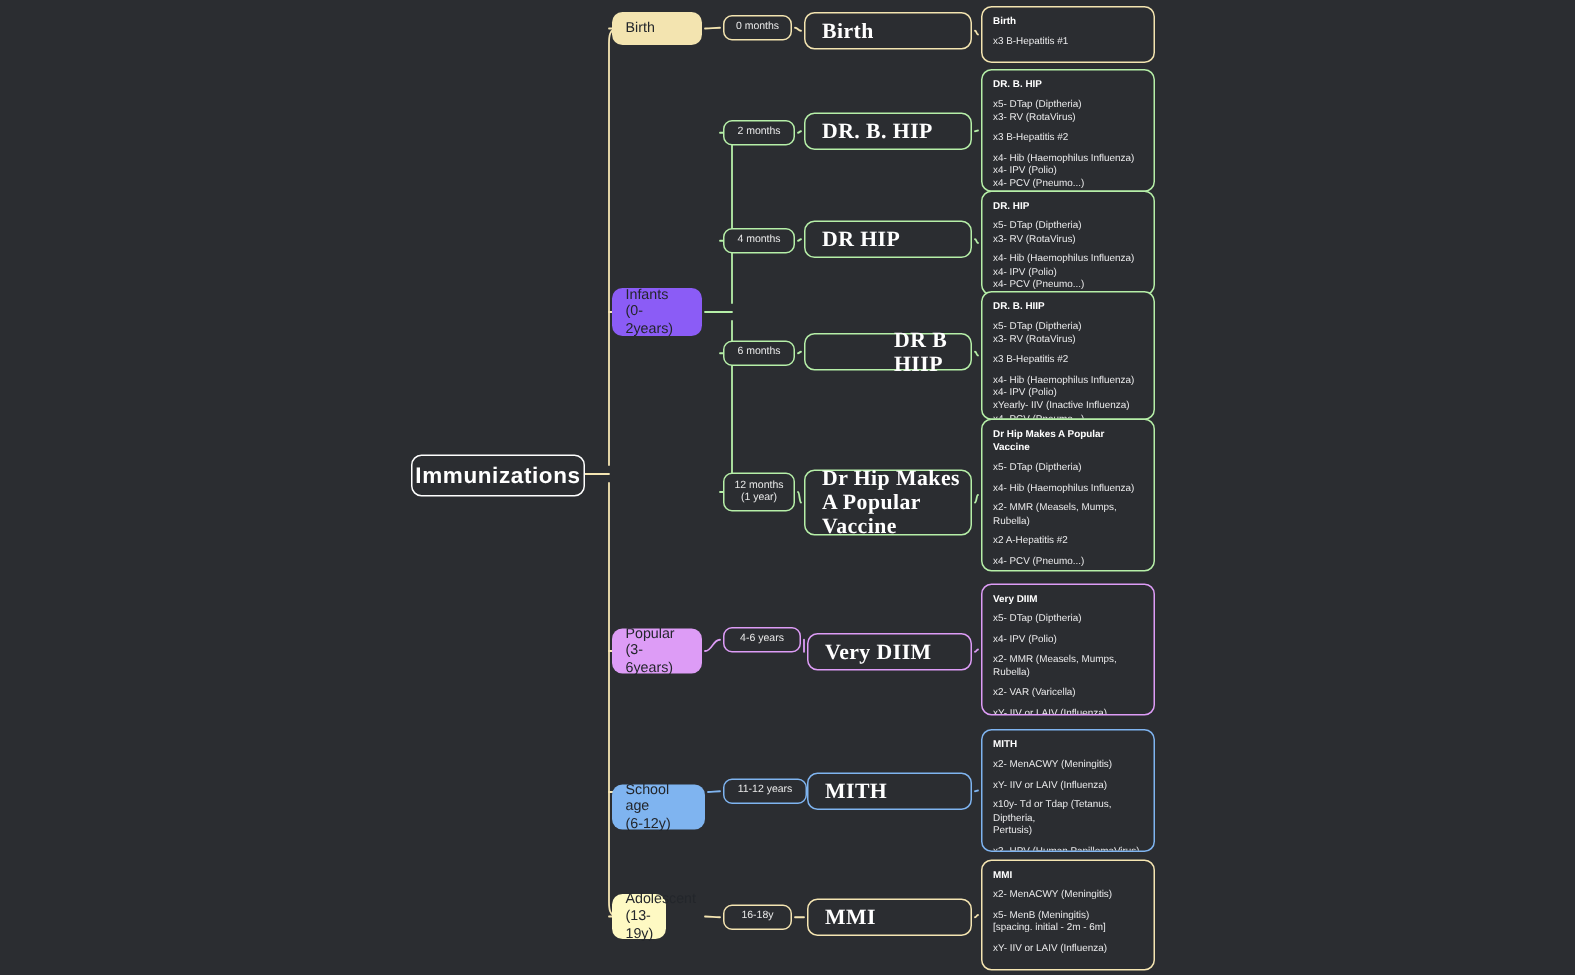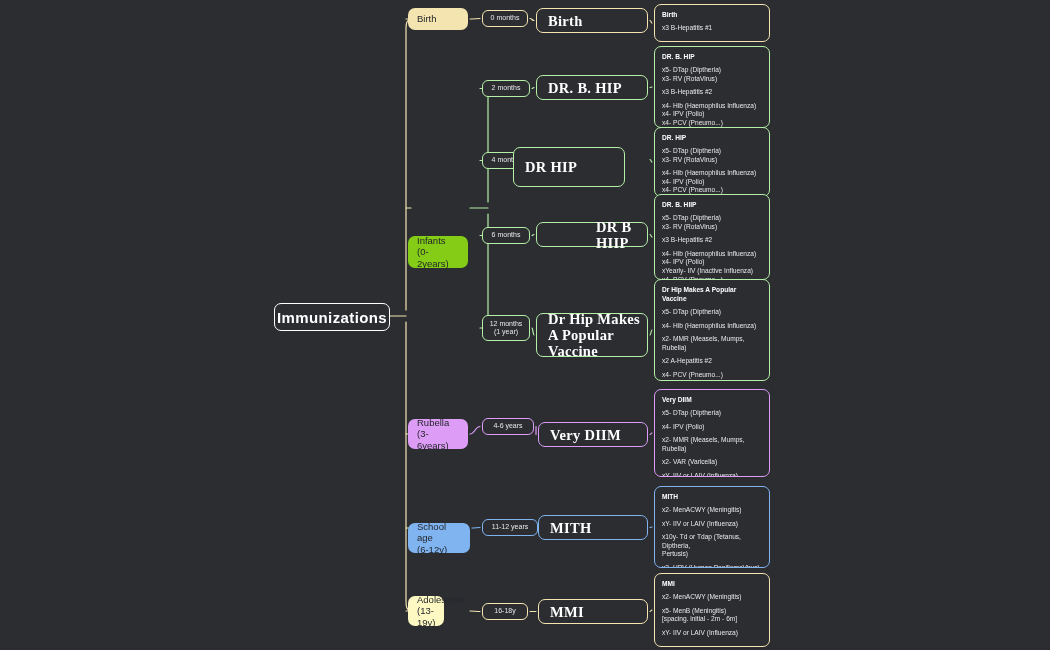--- a/index.html
+++ b/index.html
@@ -146,21 +146,21 @@
       <div class="age" style="left: 482px; top: 10px; width: 46px; height: 17px; border: 1px solid rgb(243, 228, 176);">
         <span>0 months</span>
       </div>
       <div class="mnem" style="left: 536px; top: 8px; width: 112px; height: 25px; border: 1.4px solid rgb(243, 228, 176);">
         <span style="white-space: pre-line;">Birth</span>
       </div>
       <div class="detail" style="left: 654px; top: 4px; width: 116px; height: 38px; border: 1.2px solid rgb(243, 228, 176);">
         <div class="hd">Birth</div>
         <div class="itm">x3 B-Hepatitis #1</div>
       </div>
-      <div class="cat" style="left: 408px; top: 192px; width: 60px; height: 32px; background: #84cc16; margin-top: 44px;">
+      <div class="cat" style="left: 408px; top: 192px; width: 60px; height: 32px; background: #8b5cf6;">
         <span>Infants</span>
         <span class="l2">(0-2years)</span>
       </div>
       <div class="age" style="left: 482px; top: 80px; width: 48px; height: 17px; border: 1px solid rgb(182, 239, 168);">
         <span>2 months</span>
       </div>
       <div class="mnem" style="left: 536px; top: 75px; width: 112px; height: 25px; border: 1.4px solid rgb(182, 239, 168);">
         <span style="white-space: pre-line;">DR. B. HIP</span>
       </div>
       <div class="detail" style="left: 654px; top: 46px; width: 116px; height: 82px; border: 1.2px solid rgb(182, 239, 168);">
@@ -168,21 +168,21 @@
         <div class="itm">x5- DTap (Diptheria)
 x3- RV (RotaVirus)</div>
         <div class="itm">x3 B-Hepatitis #2</div>
         <div class="itm">x4- Hib (Haemophilus Influenza)
 x4- IPV (Polio)
 x4- PCV (Pneumo...)</div>
       </div>
       <div class="age" style="left: 482px; top: 152px; width: 48px; height: 17px; border: 1px solid rgb(182, 239, 168);">
         <span>4 months</span>
       </div>
-      <div class="mnem" style="left: 513px; top: 147px; width: 112px; height: 40px; border: 1.4px solid rgb(182, 239, 168); text-align: center;">
+      <div class="mnem" style="left: 536px; top: 147px; width: 112px; height: 25px; border: 1.4px solid rgb(182, 239, 168); text-align: center;">
         <span style="white-space: pre-line;">DR HIP</span>
       </div>
       <div class="detail" style="left: 654px; top: 127px; width: 116px; height: 70px; border: 1.2px solid rgb(182, 239, 168);">
         <div class="hd">DR. HIP</div>
         <div class="itm">x5- DTap (Diptheria)
 x3- RV (RotaVirus)</div>
         <div class="itm">x4- Hib (Haemophilus Influenza)
 x4- IPV (Polio)
 x4- PCV (Pneumo...)</div>
       </div>
@@ -212,21 +212,21 @@
       </div>
       <div class="detail" style="left: 654px; top: 279px; width: 116px; height: 102px; border: 1.2px solid rgb(182, 239, 168);">
         <div class="hd">Dr Hip Makes A Popular Vaccine</div>
         <div class="itm">x5- DTap (Diptheria)</div>
         <div class="itm">x4- Hib (Haemophilus Influenza)</div>
         <div class="itm">x2- MMR (Measels, Mumps, Rubella)</div>
         <div class="itm">x2 A-Hepatitis #2</div>
         <div class="itm">x4- PCV (Pneumo...)</div>
       </div>
       <div class="cat" style="left: 408px; top: 419px; width: 60px; height: 30px; background: rgb(221, 156, 246);">
-        <span>Rubella</span>
+        <span>Popular</span>
         <span class="l2">(3-6years)</span>
       </div>
       <div class="age" style="left: 482px; top: 418px; width: 52px; height: 17px; border: 1px solid rgb(221, 156, 246);">
         <span>4-6 years</span>
       </div>
       <div class="mnem" style="left: 538px; top: 422px; width: 110px; height: 25px; border: 1.4px solid rgb(221, 156, 246);">
         <span style="white-space: pre-line;">Very DIIM</span>
       </div>
       <div class="detail" style="left: 654px; top: 389px; width: 116px; height: 88px; border: 1.2px solid rgb(221, 156, 246);">
         <div class="hd">Very DIIM</div>

